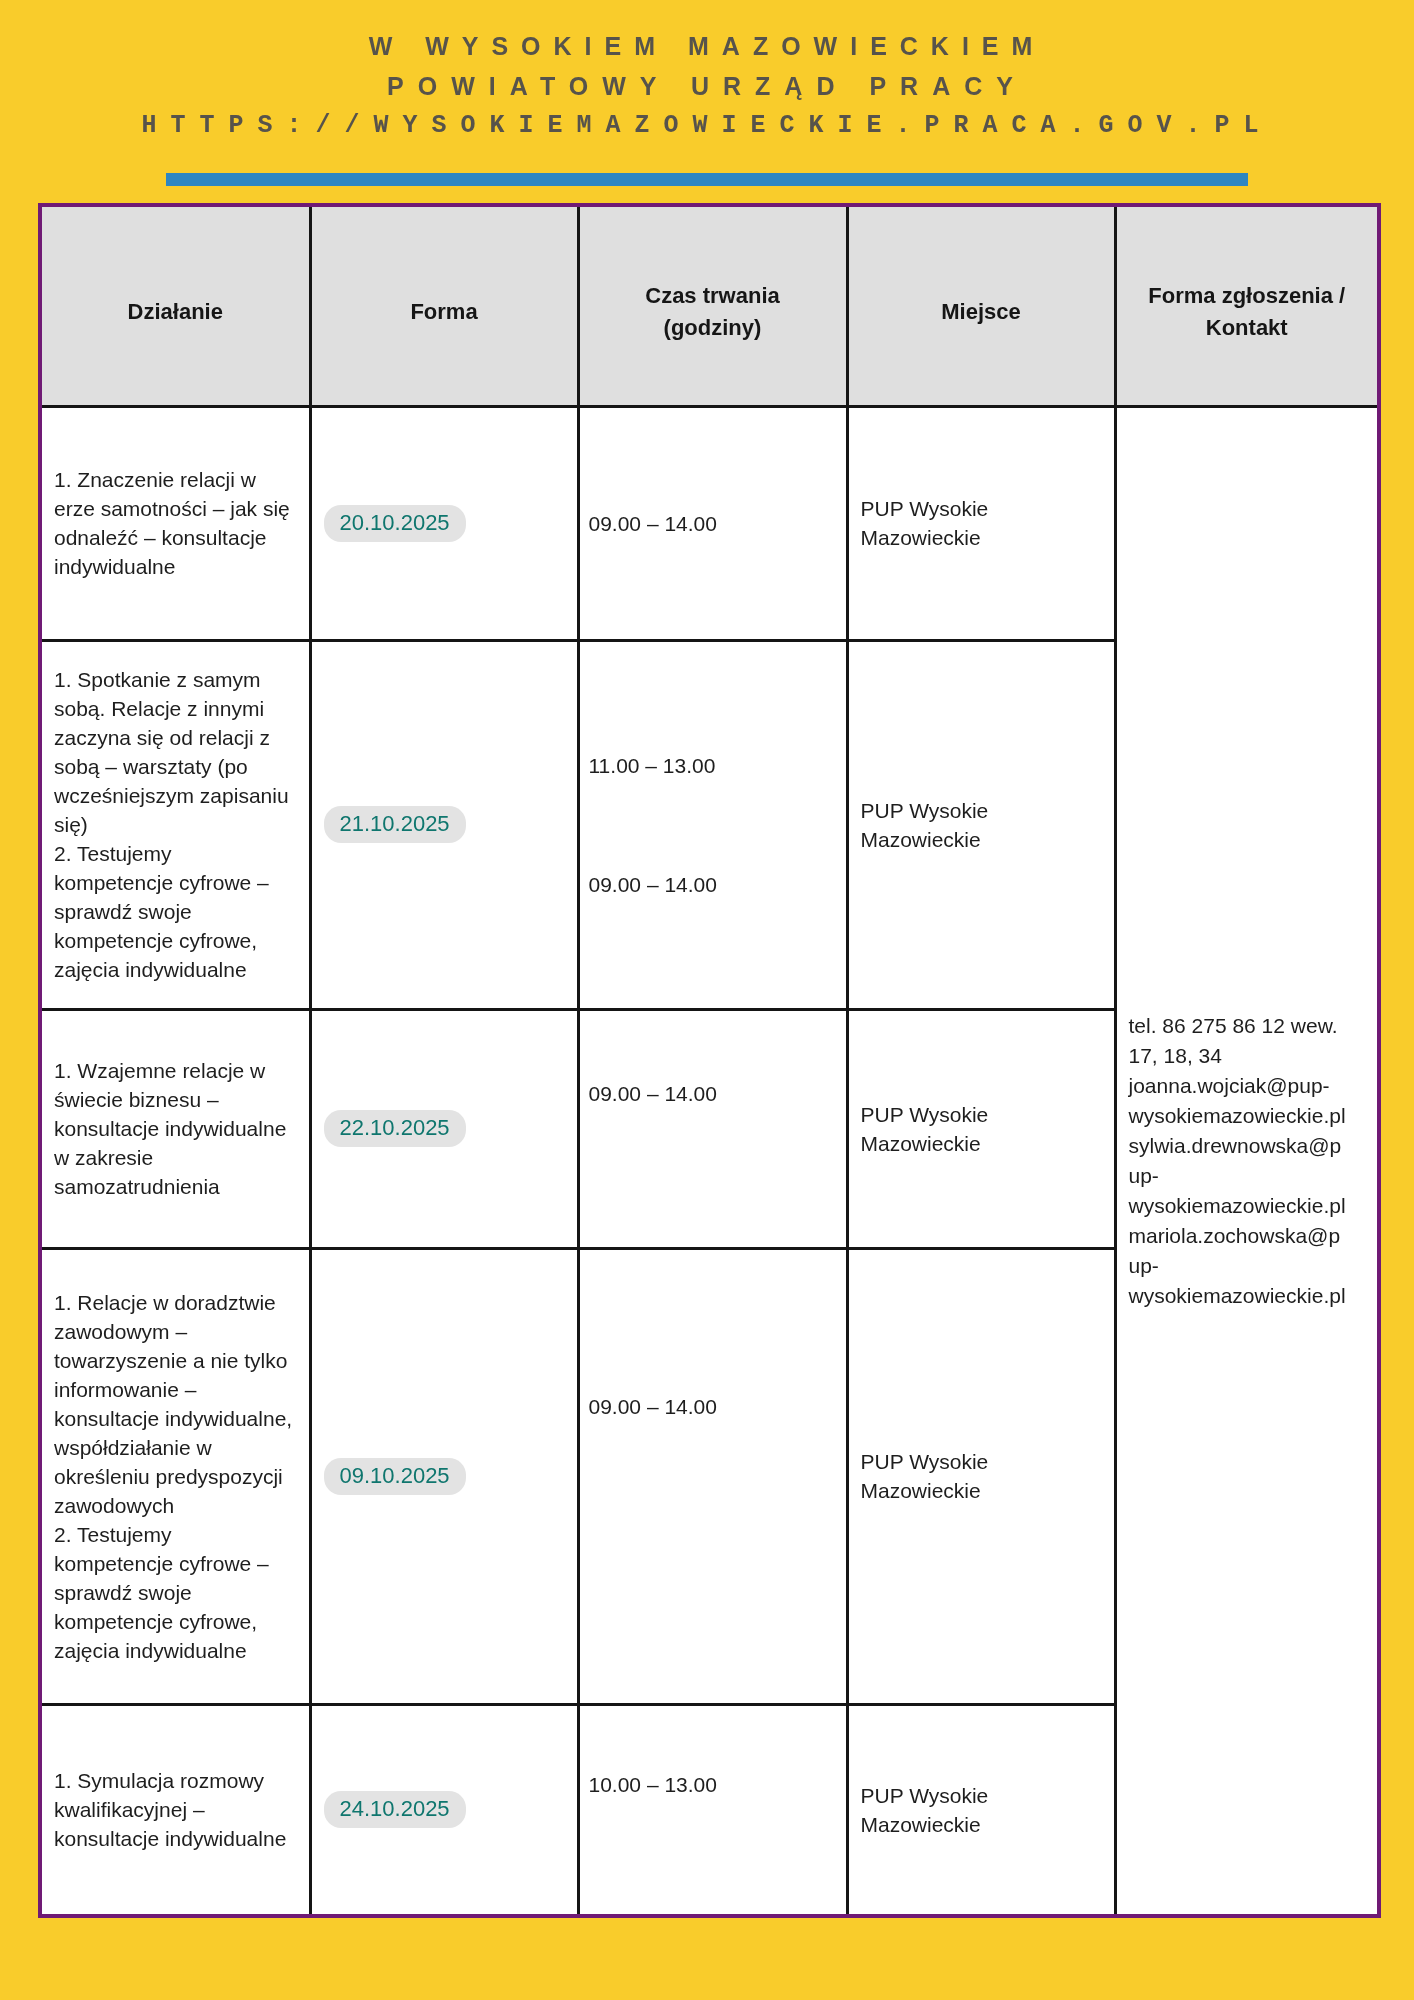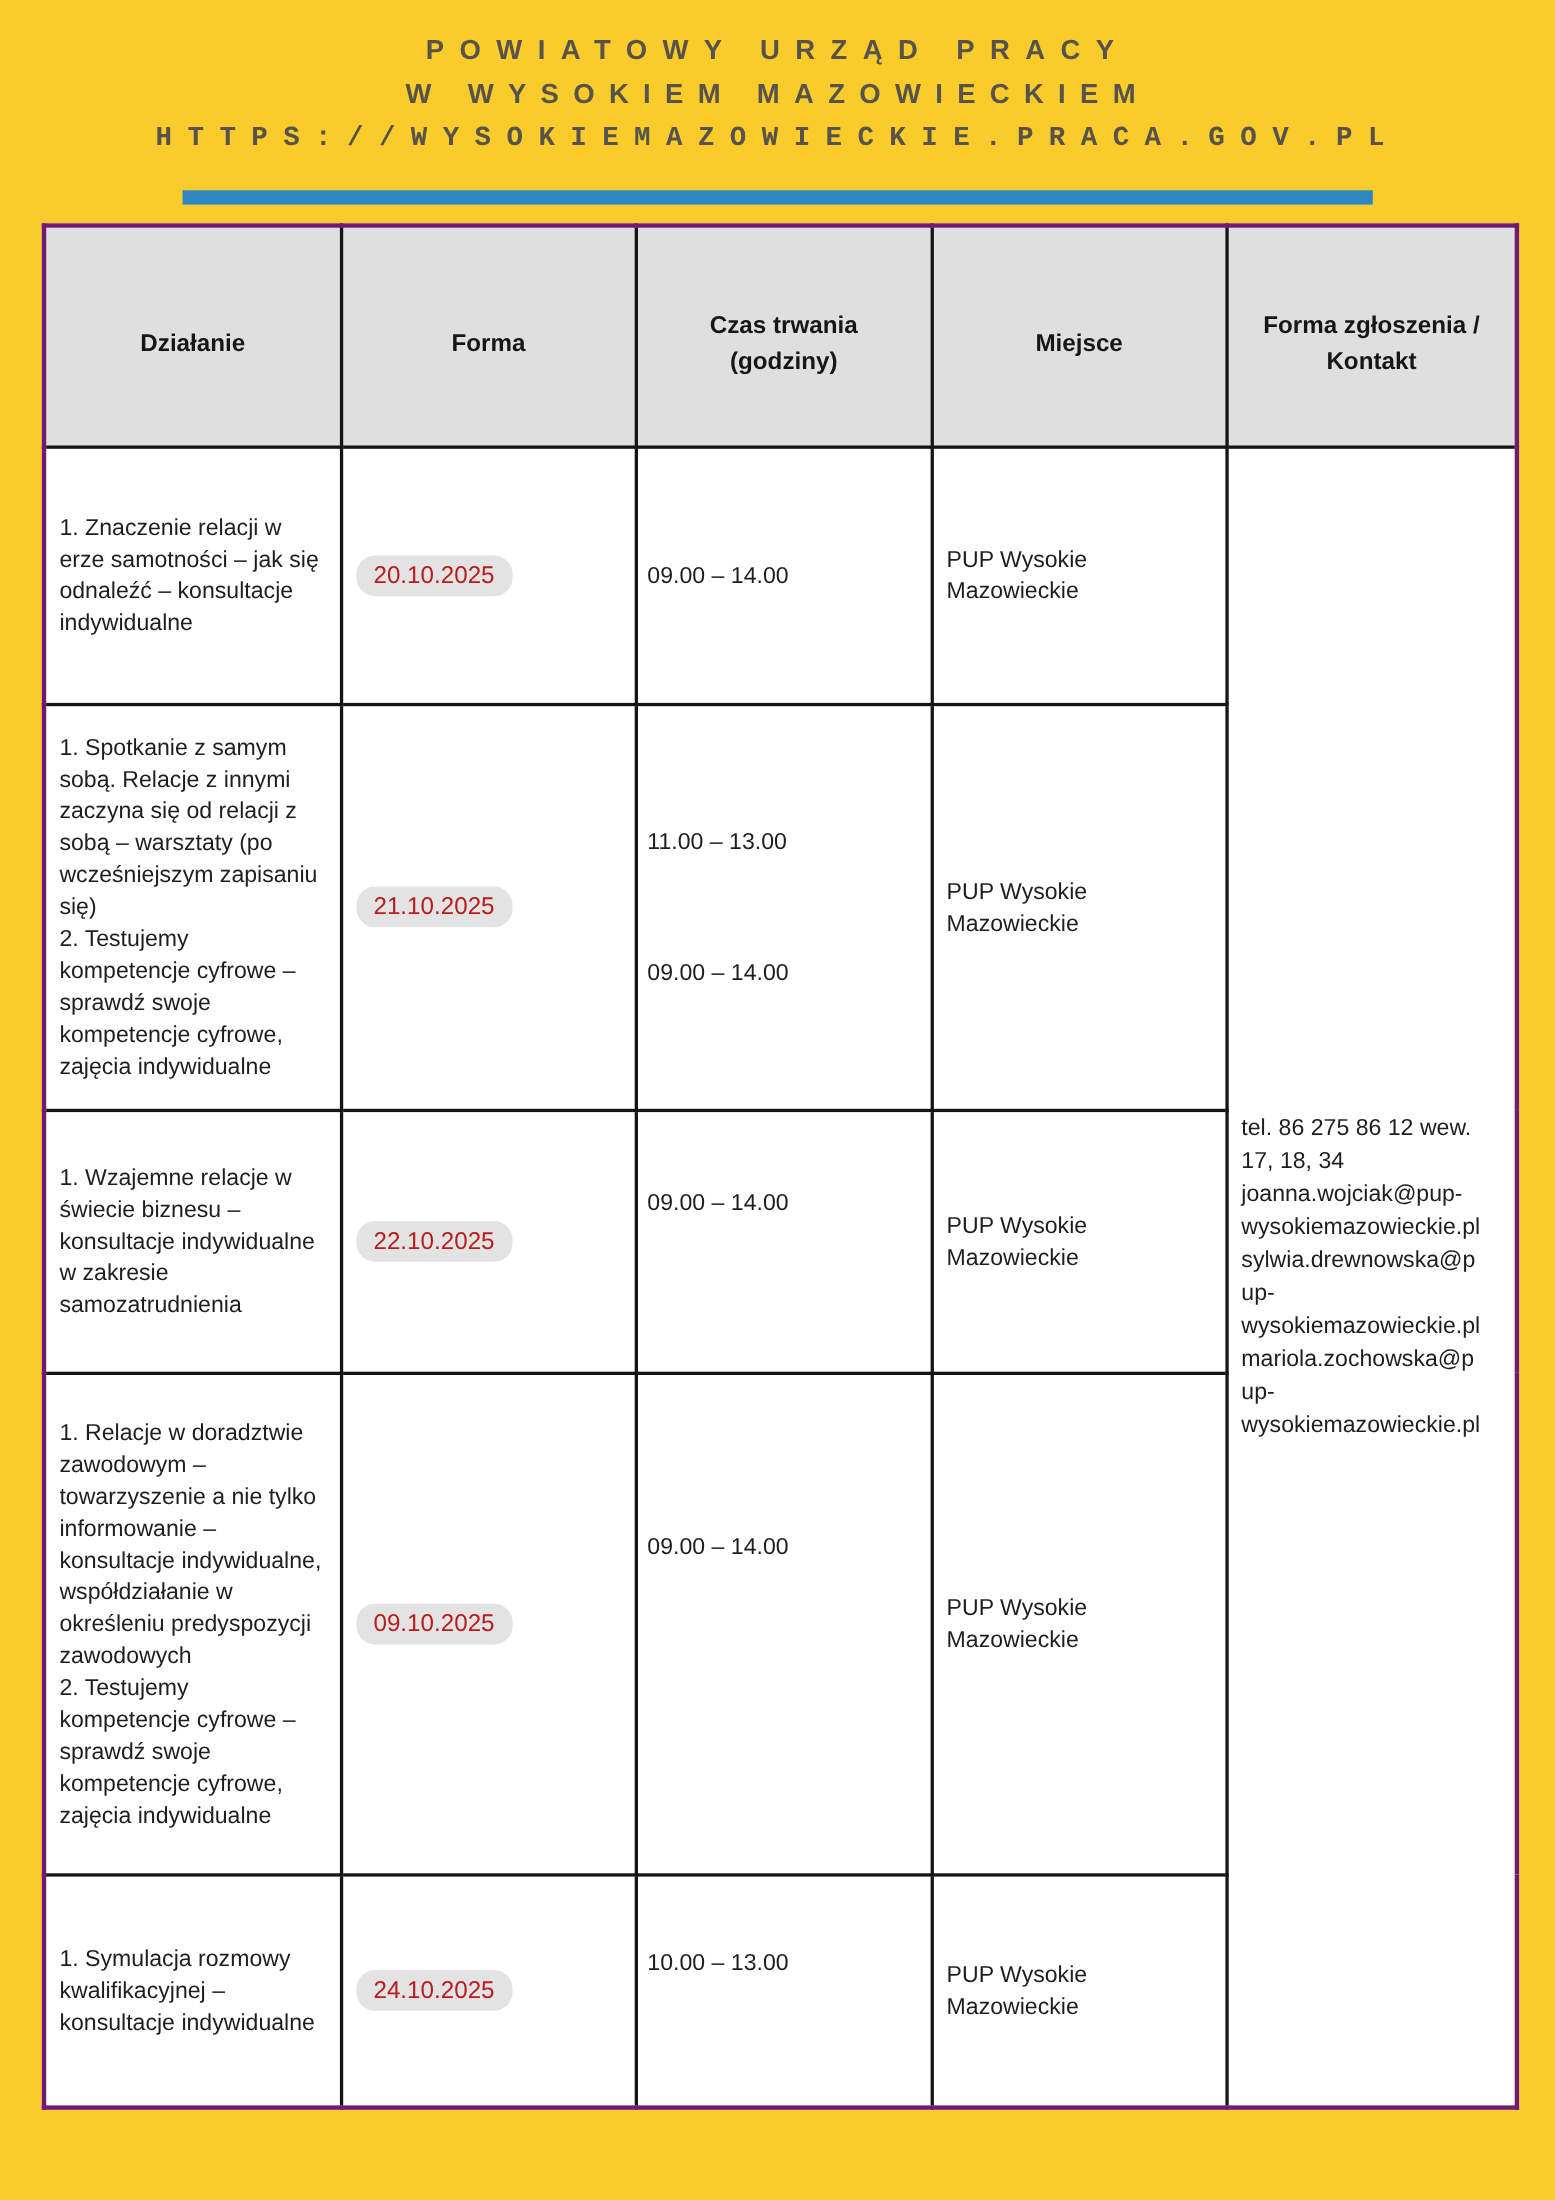--- a/index.html
+++ b/index.html
@@ -59,35 +59,35 @@
   }
   .c-act{text-align:left;padding:6px 14px 6px 12px;}
   .act-item{display:block;}
   .c-date{text-align:left;padding-left:12px;}
   .pill{
     display:inline-block;
     background:#E3E3E3;
     border-radius:17px;
     padding:3px 16px 5px;
     font-size:22px;
-    color:#b91c1c;
+    color:#0f766e;
     white-space:nowrap;
   }
   .c-time{text-align:left;padding-left:9px;}
   .c-place{padding:0 12px;}
   .c-contact{text-align:left;padding:0 8px 0 12px;}
   .contact-inner{width:222px;overflow-wrap:anywhere;line-height:30px;}
   .t2{margin-top:90px;}
 </style>
 </head>
 <body>
 
 <header class="masthead">
+  <div class="mast-line ls2">W WYSOKIEM MAZOWIECKIEM</div>
   <div class="mast-line ls1">POWIATOWY URZĄD PRACY</div>
-  <div class="mast-line ls2">W WYSOKIEM MAZOWIECKIEM</div>
   <div class="mast-line ls4">HTTPS://WYSOKIEMAZOWIECKIE.PRACA.GOV.PL</div>
 </header>
 
 <div class="accent-bar"></div>
 
 <table class="schedule">
   <colgroup>
     <col style="width:270px">
       <col style="width:268px">
       <col style="width:269px">

